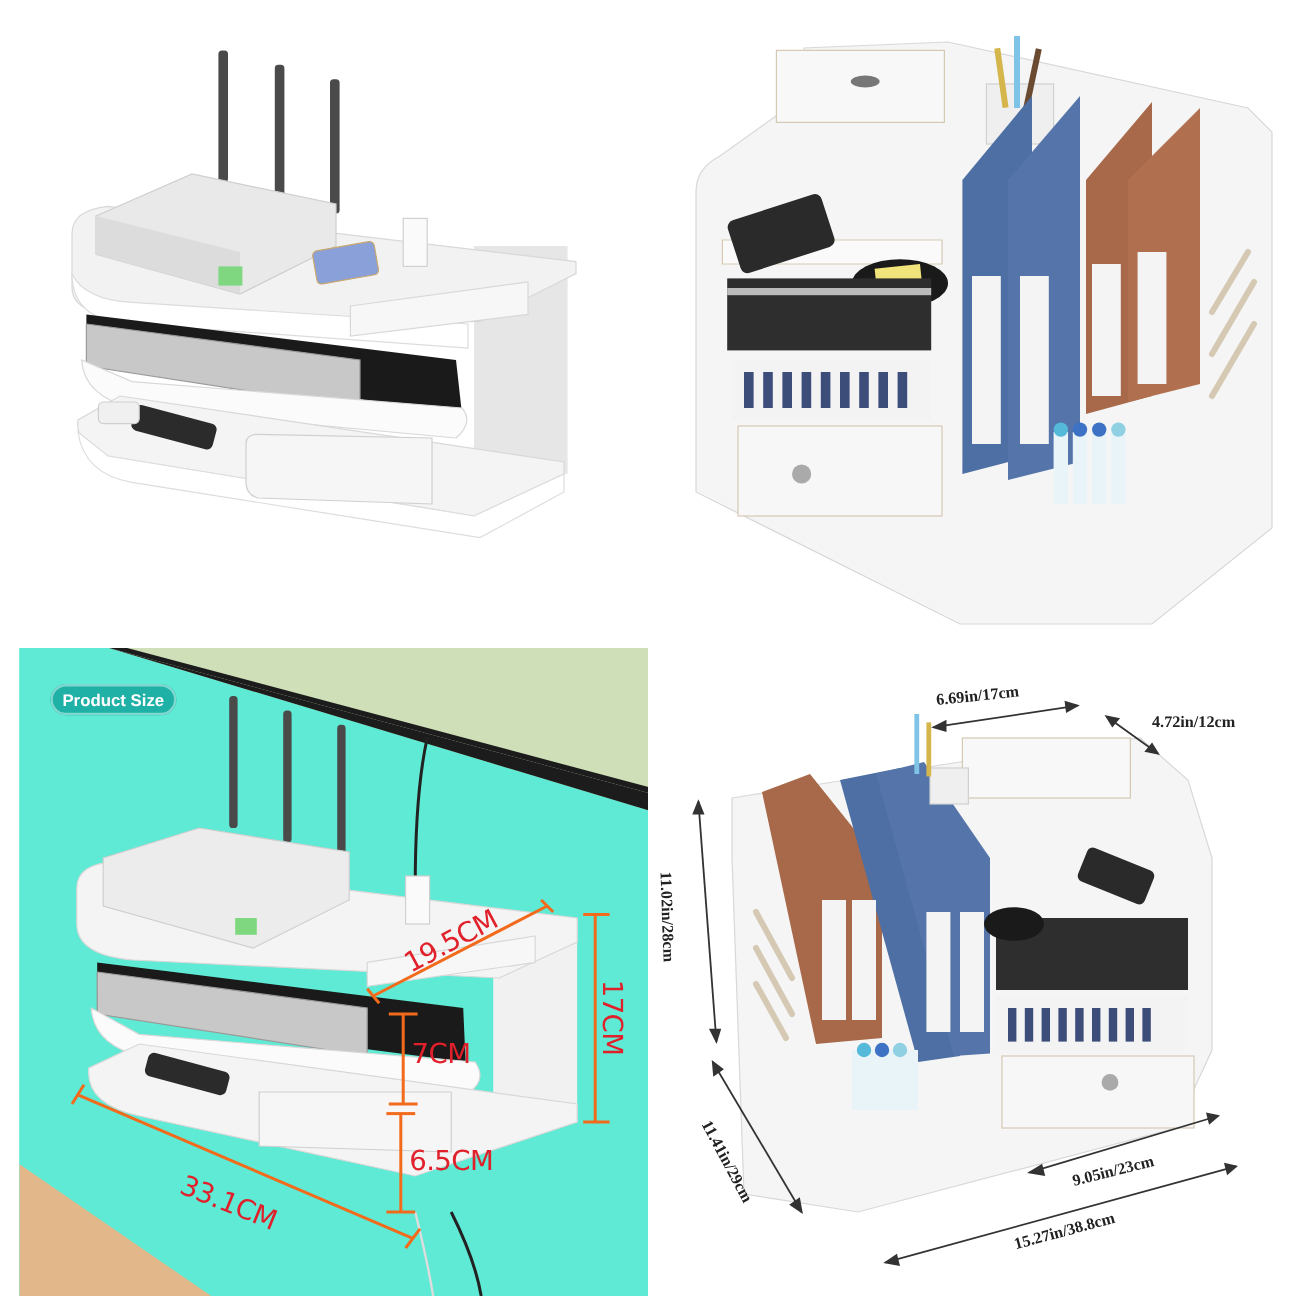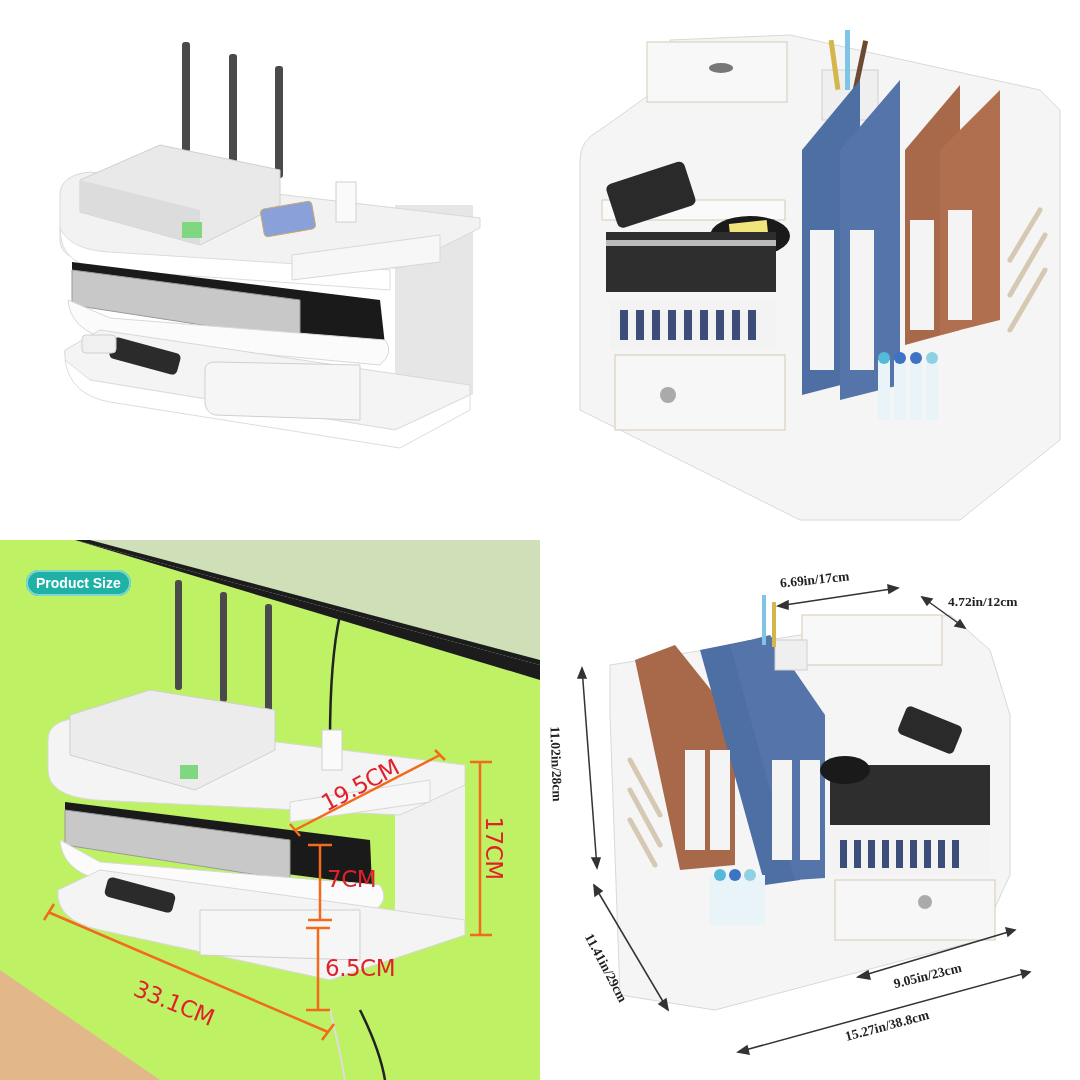--- a/index.html
+++ b/index.html
@@ -1,21 +1,21 @@
 <!DOCTYPE html>
 <html><head>
 <meta charset="utf-8">
 <style>
   *{box-sizing:border-box;margin:0;padding:0}
   html,body{width:1080px;height:1080px;background:#ffffff;overflow:hidden;font-family:"Liberation Sans",sans-serif}
   .grid{position:relative;width:1080px;height:1080px}
   .panel{position:absolute;overflow:hidden}
   #p-tl{left:0;top:0;width:540px;height:540px;background:#ffffff}
   #p-tr{left:540px;top:0;width:540px;height:540px;background:#ffffff}
-  #p-bl{left:0;top:540px;width:540px;height:540px;background:#bef264}
+  #p-bl{left:16px;top:540px;width:540px;height:540px;background:#5eead4}
   #p-br{left:540px;top:540px;width:540px;height:540px;background:#ffffff}
   svg{position:absolute;left:0;top:0;width:540px;height:540px}
   .badge{position:absolute;left:26px;top:30px;padding:5px 10px;border-radius:16px;background:#1fb0a6;color:#fff;font-weight:bold;font-size:14px;box-shadow:0 0 0 2px #7fd8d0 inset}
   .dim-or{position:absolute;color:#e0202a;font-size:23px;font-family:"DejaVu Sans",sans-serif;white-space:nowrap;letter-spacing:-0.5px}
   .dim-bk{position:absolute;color:#222;font-size:13.5px;font-family:"Liberation Serif",serif;font-weight:bold;white-space:nowrap}
 </style>
 </head>
 <body>
 
 <div class="grid">
@@ -242,20 +242,20 @@
         <polygon points="128,470 126,459 119,464"></polygon>
         <line x1="318" y1="437" x2="475" y2="390"></line>
         <polygon points="318,437 328,431 330,439"></polygon>
         <polygon points="475,390 466,388 468,396"></polygon>
         <line x1="198" y1="512" x2="490" y2="432"></line>
         <polygon points="198,512 207,506 209,514"></polygon>
         <polygon points="490,432 481,430 483,438"></polygon>
       </g>
     </svg>
     <div class="dim-bk" style="left:240px;top:32px;transform:rotate(-6deg)">6.69in/17cm</div>
-    <div class="dim-bk" style="left:408px;top:54px">4.72in/12cm</div>
+    <div class="dim-bk" style="left:420px;top:54px">4.72in/12cm</div>
     <div class="dim-bk" style="left:-22px;top:216px;transform:rotate(88deg)">11.02in/28cm</div>
     <div class="dim-bk" style="left:28px;top:420px;transform:rotate(62deg)">11.41in/29cm</div>
     <div class="dim-bk" style="left:353px;top:428px;transform:rotate(-14deg)">9.05in/23cm</div>
     <div class="dim-bk" style="left:304px;top:478px;transform:rotate(-15deg)">15.27in/38.8cm</div>
   </div>
 
 </div>
 
 </body></html>

